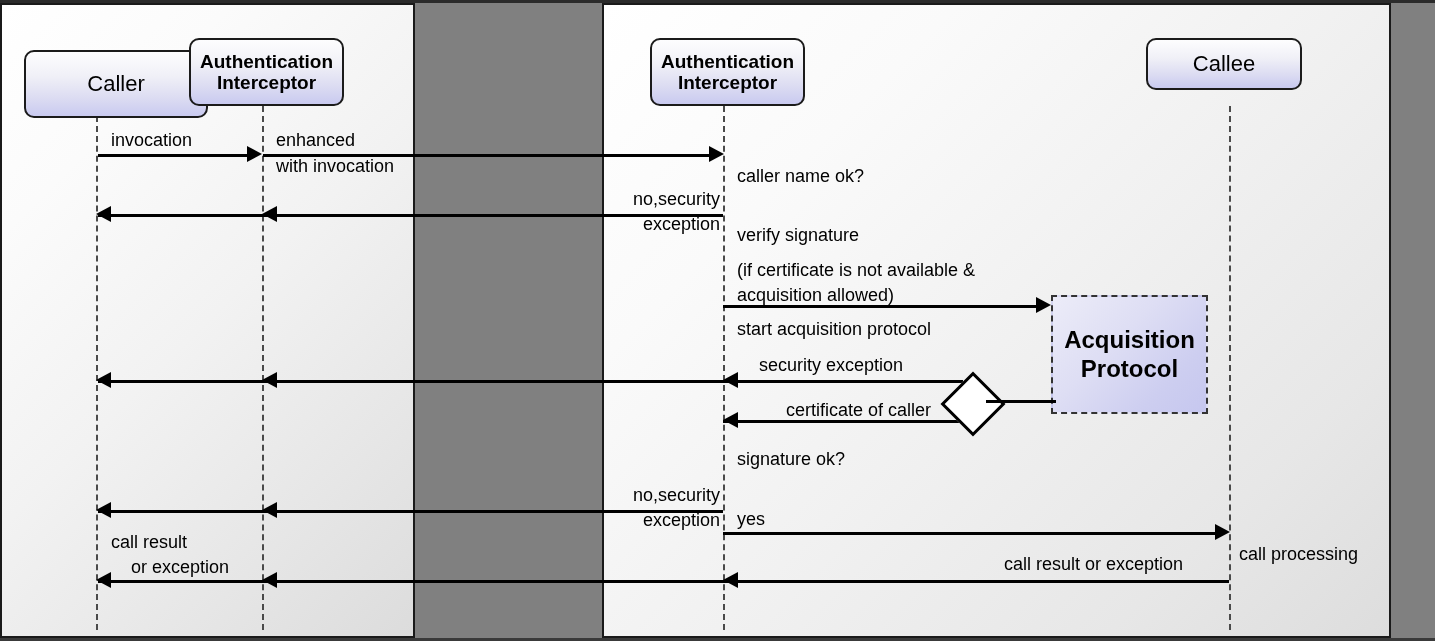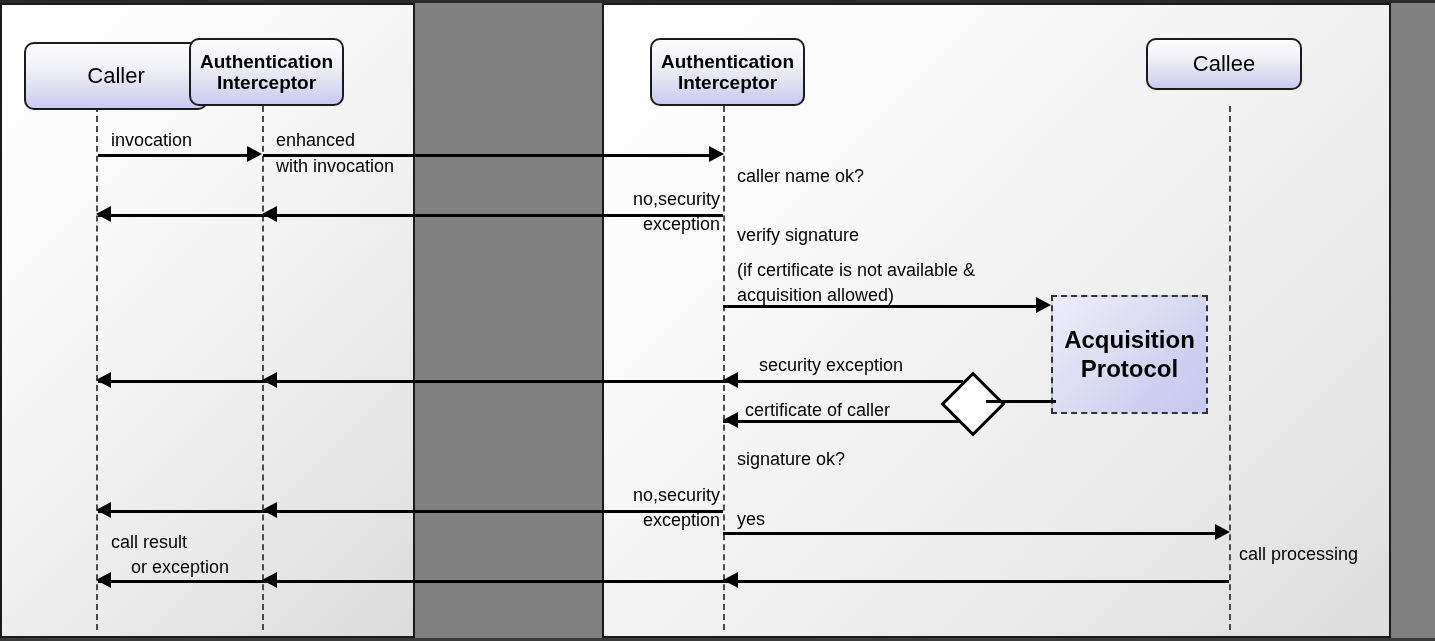--- a/index.html
+++ b/index.html
@@ -58,21 +58,21 @@
 
   <div class="panel" id="panel-left"></div>
 
   <div class="panel" id="panel-right"></div>
 
   <div class="lifeline" style="left:96px; top:106px; height:524px;"></div>
   <div class="lifeline" style="left:262px; top:106px; height:524px;"></div>
   <div class="lifeline" style="left:723px; top:106px; height:524px;"></div>
   <div class="lifeline" style="left:1229px; top:106px; height:524px;"></div>
 
-  <div class="lifebox one-line" style="left:24px; top:42px; width:184px; height:68px;">
+  <div class="lifebox one-line" style="left:24px; top:50px; width:184px; height:68px;">
     <span>Caller</span>
   </div>
 
   <div class="lifebox two-line" style="left:189px; top:38px; width:155px; height:68px;">
     <span>
       <span>Authentication</span><br>
       <span>Interceptor</span>
     </span>
   </div>
 
@@ -111,50 +111,52 @@
   <div class="lbl right-al" style="left:0px; top:189px; width:720px;">no,security</div>
   <div class="lbl right-al" style="left:0px; top:214px; width:720px;">exception</div>
 
   <div class="lbl" style="left:737px; top:225px;">verify signature</div>
 
   <div class="lbl" style="left:737px; top:260px;">(if certificate is not available &amp;</div>
   <div class="lbl" style="left:737px; top:285px;">acquisition allowed)</div>
 
   <div class="msgline" style="left:723px; top:305px; width:315px;"></div>
   <div class="arrowhead right" style="left:1036px; top:297px;"></div>
+  <div class="lbl" style="left:737px; top:319px;">start acquisition protocol</div>
 
   <div class="msgline" style="left:98px; top:380px; width:865px;"></div>
   <div class="arrowhead left" style="left:96px; top:372px;"></div>
   <div class="arrowhead left" style="left:262px; top:372px;"></div>
   <div class="arrowhead left" style="left:723px; top:372px;"></div>
   <div class="lbl" style="left:759px; top:355px;">security exception</div>
 
   <div class="msgline" style="left:723px; top:420px; width:240px;"></div>
   <div class="arrowhead left" style="left:723px; top:412px;"></div>
-  <div class="lbl" style="left:745px; top:400px;text-align:right;">certificate of caller</div>
+  <div class="lbl" style="left:786px; top:400px;text-align:right;">certificate of caller</div>
 
   <div class="diamond" style="left:950px; top:381px; width:40px; height:40px;"></div>
   <div class="connector" style="left:986px; top:400px; width:70px;"></div>
 
   <div class="lbl" style="left:737px; top:449px;">signature ok?</div>
 
   <div class="msgline" style="left:98px; top:510px; width:625px;"></div>
   <div class="arrowhead left" style="left:96px; top:502px;"></div>
   <div class="arrowhead left" style="left:262px; top:502px;"></div>
   <div class="lbl right-al" style="left:0px; top:485px; width:720px;">no,security</div>
   <div class="lbl right-al" style="left:0px; top:510px; width:720px;">exception</div>
 
   <div class="msgline" style="left:723px; top:532px; width:496px;"></div>
   <div class="arrowhead right" style="left:1215px; top:524px;"></div>
   <div class="lbl" style="left:737px; top:509px;">yes</div>
 
   <div class="lbl" style="left:1239px; top:544px;">call processing</div>
 
   <div class="msgline" style="left:723px; top:580px; width:506px;"></div>
   <div class="arrowhead left" style="left:723px; top:572px;"></div>
+  <div class="lbl" style="left:1004px; top:554px;">call result or exception</div>
 
   <div class="msgline" style="left:98px; top:580px; width:625px;"></div>
   <div class="arrowhead left" style="left:96px; top:572px;"></div>
   <div class="arrowhead left" style="left:262px; top:572px;"></div>
   <div class="lbl" style="left:111px; top:532px;">call result</div>
   <div class="lbl" style="left:103px; top:557px;margin-left:28px;">or exception</div>
 
 </div>
 
 </body></html>

